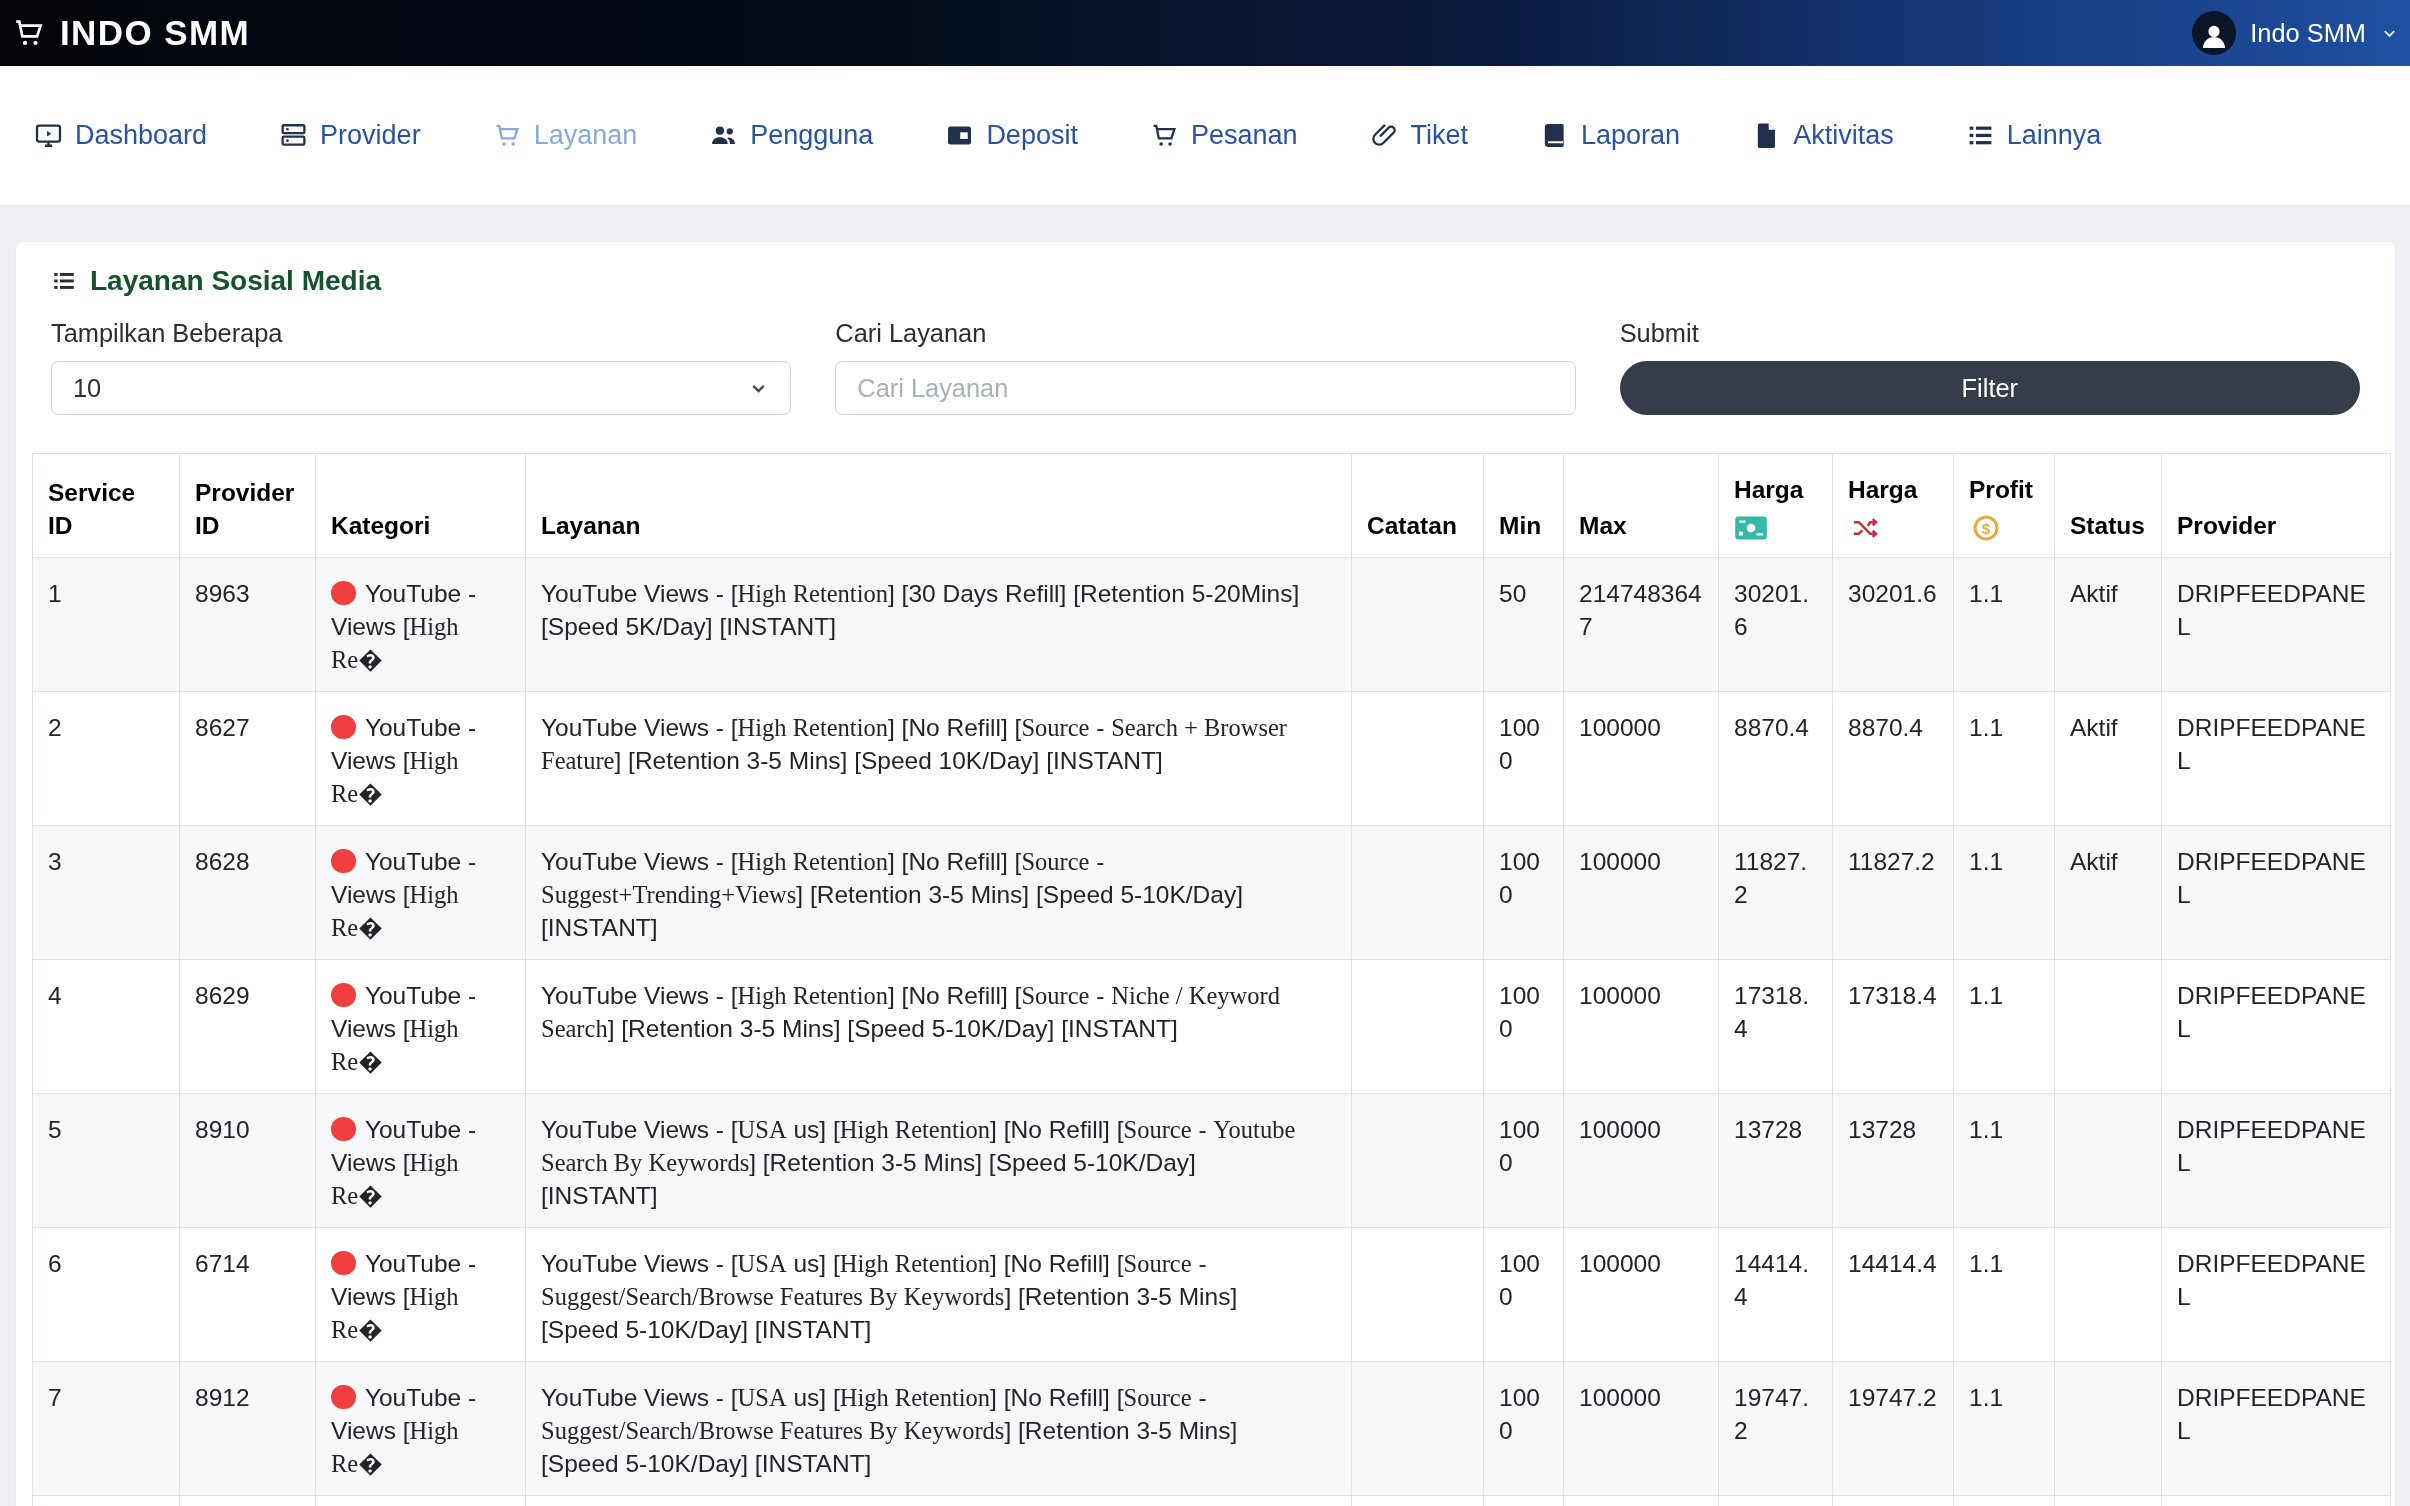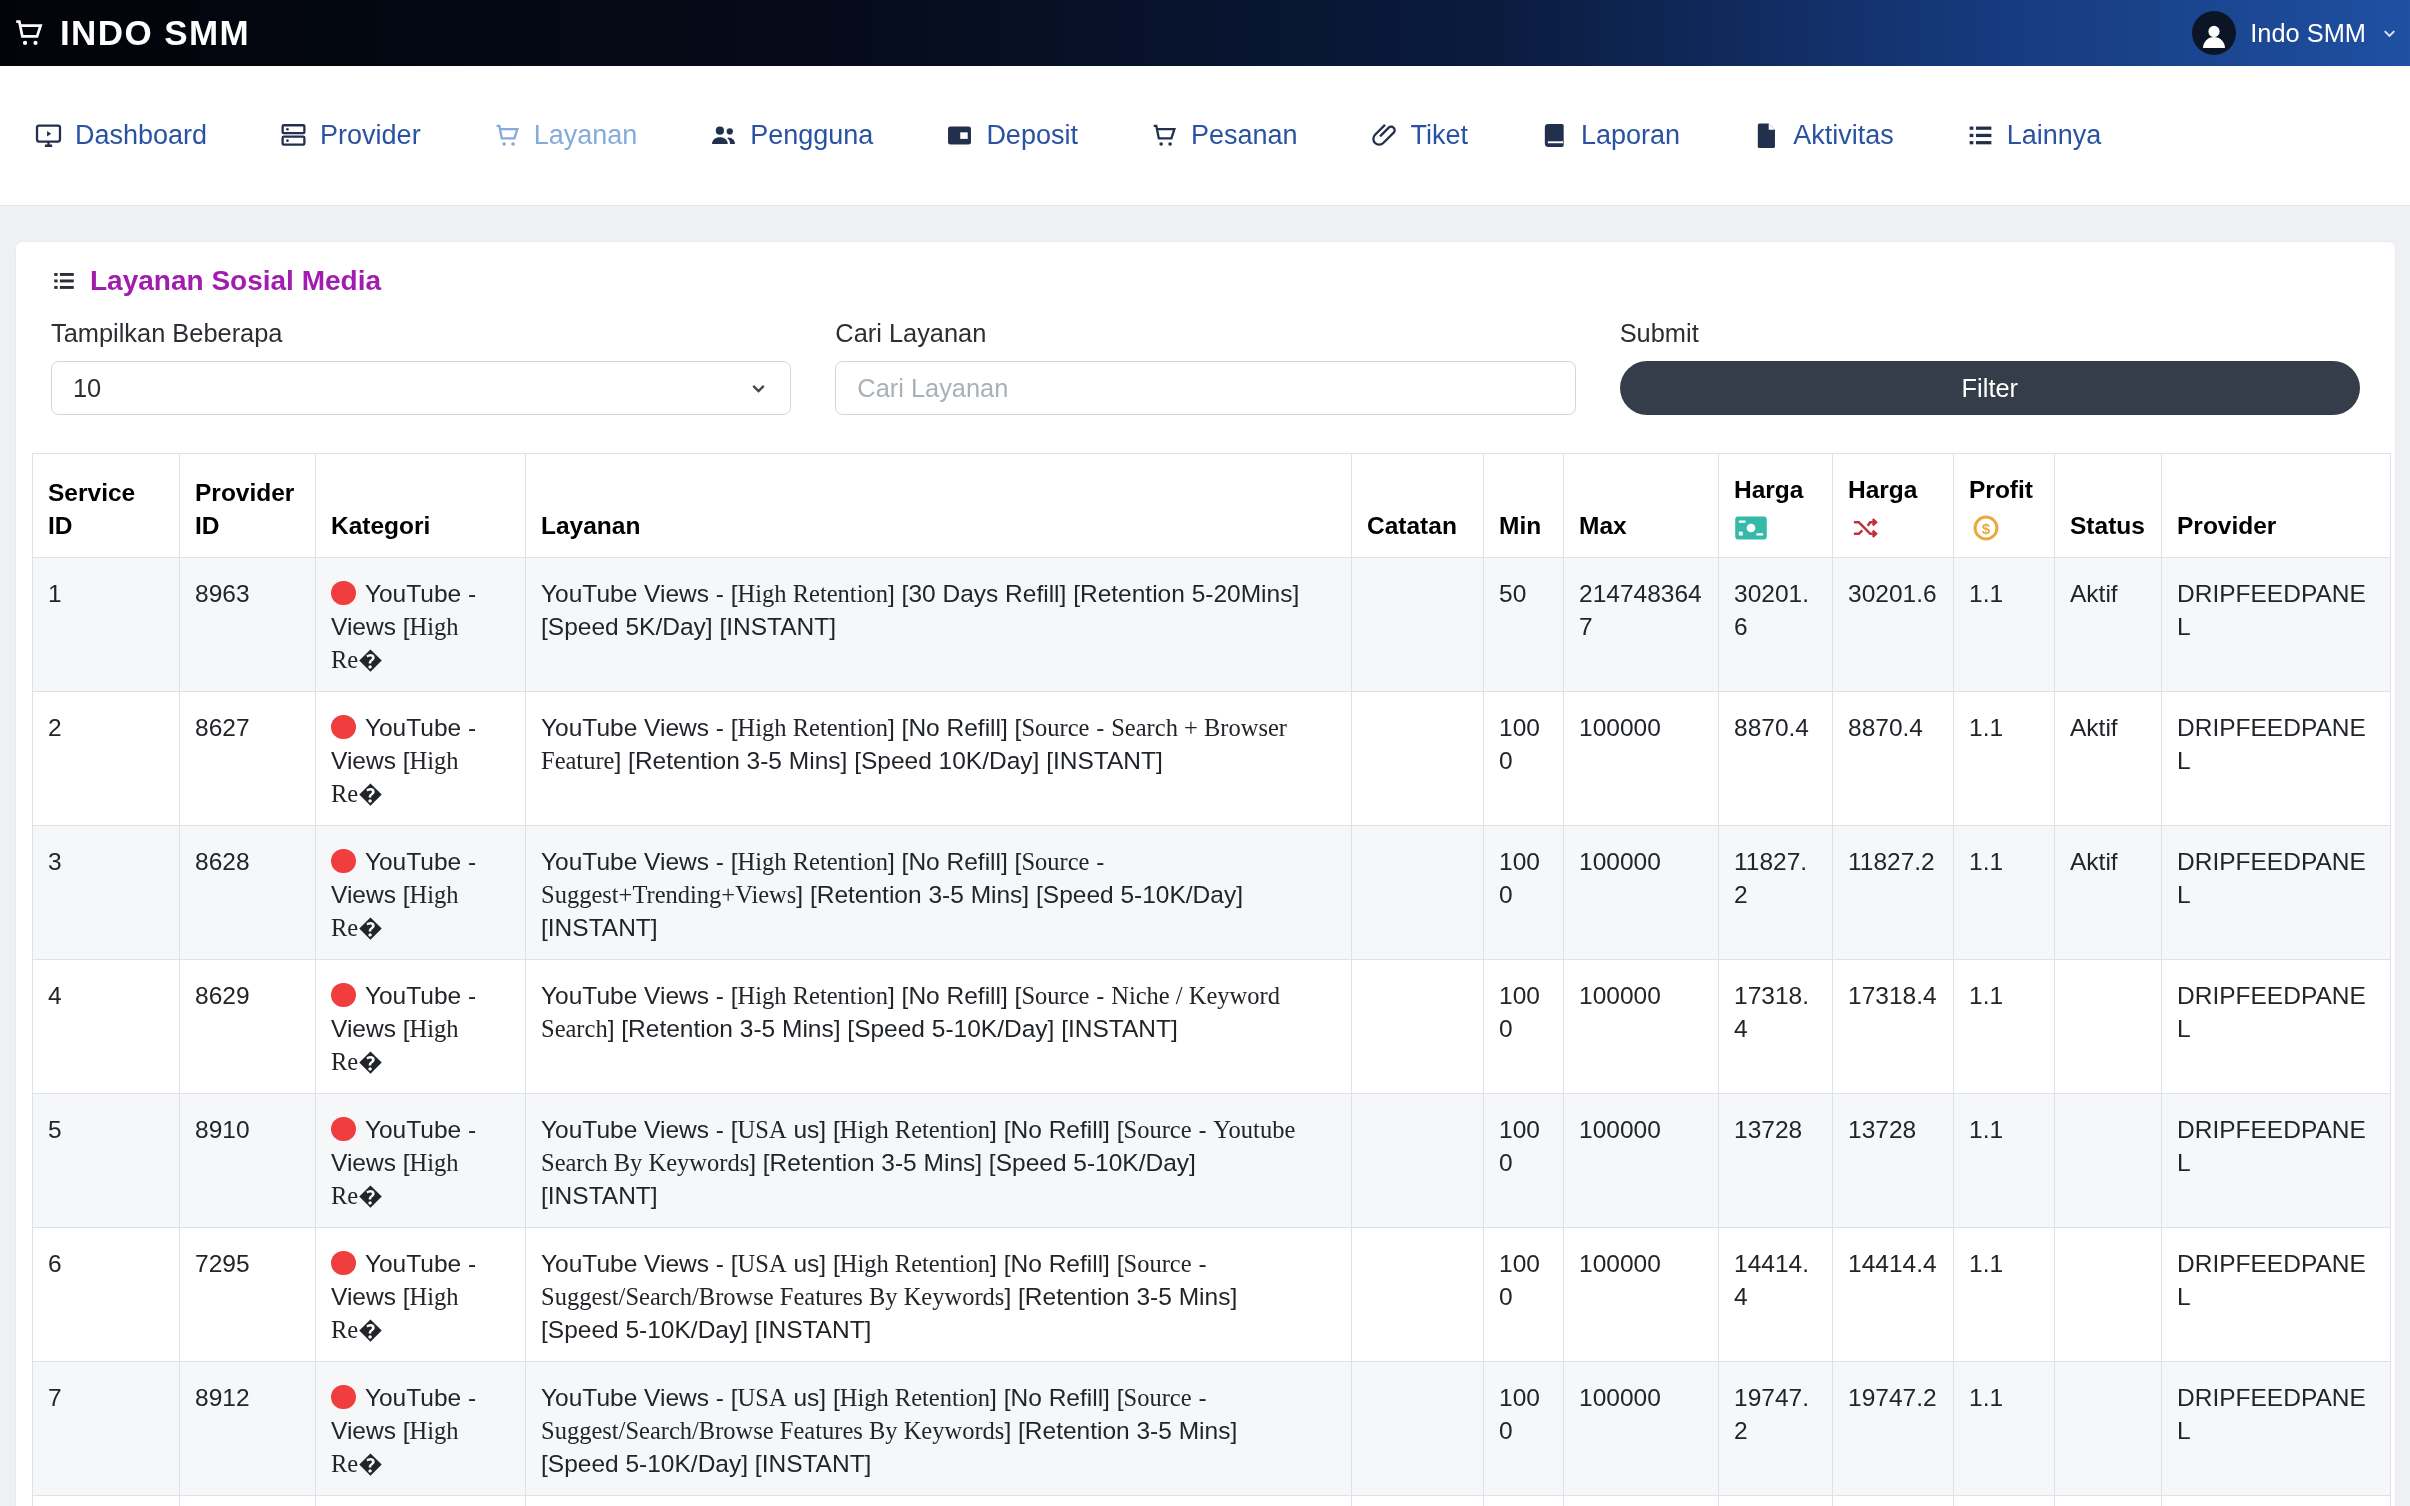--- a/index.html
+++ b/index.html
@@ -38,21 +38,21 @@
   .nav-item.active{color:#85abdc}
   .nav-item.active .icn{color:#85abdc}
 
   
   .card{
     margin:35px 15px 0;
     background:#fff;border:0.9px solid #e9ebee;border-radius:7.5px;
     padding:22.6px 16px 0;
     height:1262px;overflow:hidden;
   }
-  .card-title{display:flex;align-items:center;gap:13px;font-size:28px;font-weight:bold;color:#a21caf;margin:0 19px 22.6px}
+  .card-title{display:flex;align-items:center;gap:13px;font-size:28px;font-weight:bold;color:#14532d;margin:0 19px 22.6px}
   .card-title .icn{width:26px;height:26px;color:#2b2f34}
 
   .filters{display:grid;grid-template-columns:1fr 1fr 1fr;gap:44px;margin:0 19px}
   .f-label{font-size:25.4px;color:#2b2f34;margin-bottom:13px}
   .control{
     height:54px;box-sizing:border-box;border:0.9px solid #ced4da;border-radius:7.5px;
     font-size:25.4px;color:#2b2f34;background:#fff;width:100%;
   }
   .select-box{display:flex;align-items:center;justify-content:space-between;padding:0 21px;cursor:pointer}
   .select-box .chev{width:21px;height:21px;color:#444}
@@ -382,21 +382,21 @@
           <td class="cell-min">1000</td>
           <td class="cell-max">100000</td>
           <td class="cell-harga-beli">13728</td>
           <td class="cell-harga-jual">13728</td>
           <td class="cell-profit">1.1</td>
           <td class="cell-status"></td>
           <td class="cell-provider">DRIPFEEDPANEL</td>
         </tr>
         <tr>
           <td class="cell-service-id">6</td>
-          <td class="cell-provider-id">7295</td>
+          <td class="cell-provider-id">6714</td>
           <td class="cell-kategori"><span class="red-dot"></span><span>YouTube - Views [</span><span class="bseg">High Re</span><span>�</span></td>
           <td class="cell-layanan"><span>YouTube Views - [</span><span class="bseg">USA</span><span> us] [</span><span class="bseg">High Retention</span><span>] [No Refill] [</span><span class="bseg">Source</span><span> - </span><span class="bseg">Suggest/Search/Browse Features By Keywords</span><span>] [Retention 3-5 Mins] [Speed 5-10K/Day] [INSTANT]</span></td>
           <td class="cell-catatan"></td>
           <td class="cell-min">1000</td>
           <td class="cell-max">100000</td>
           <td class="cell-harga-beli">14414.4</td>
           <td class="cell-harga-jual">14414.4</td>
           <td class="cell-profit">1.1</td>
           <td class="cell-status"></td>
           <td class="cell-provider">DRIPFEEDPANEL</td>

